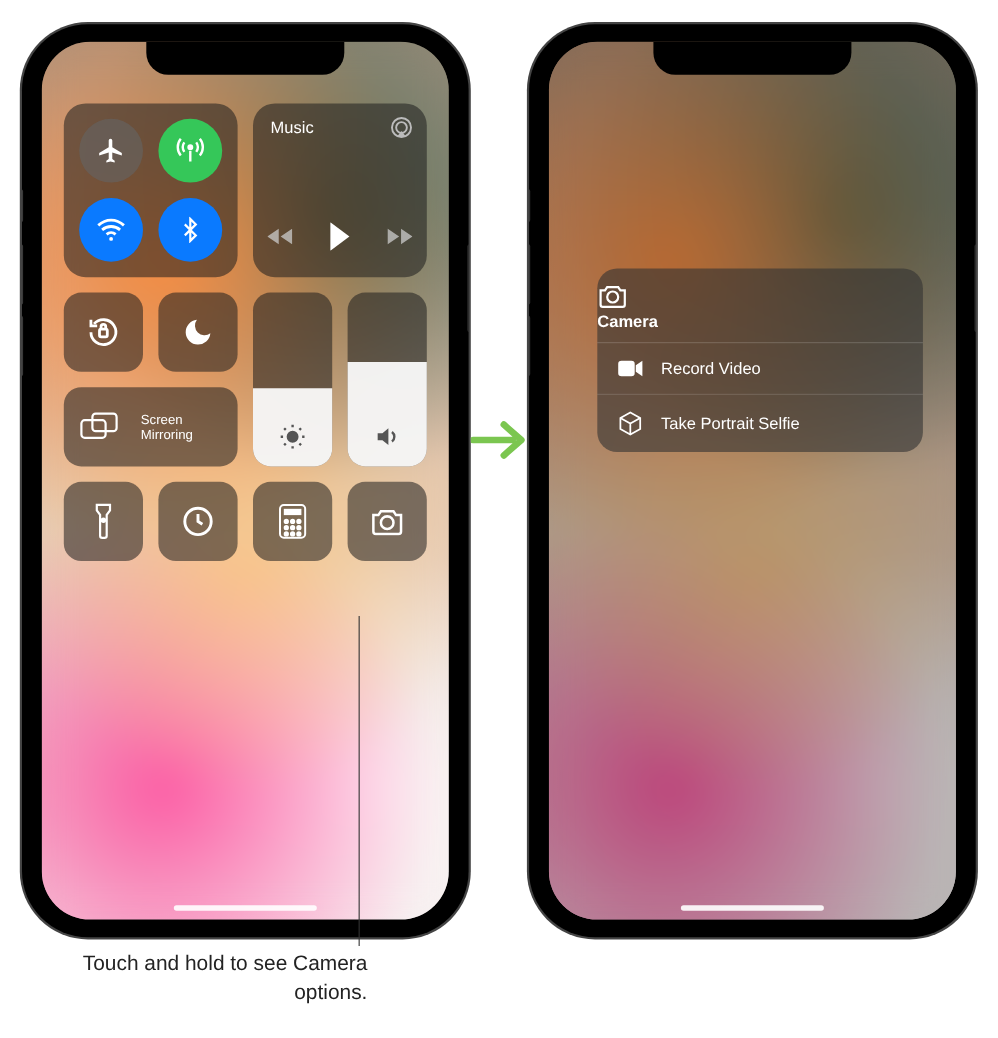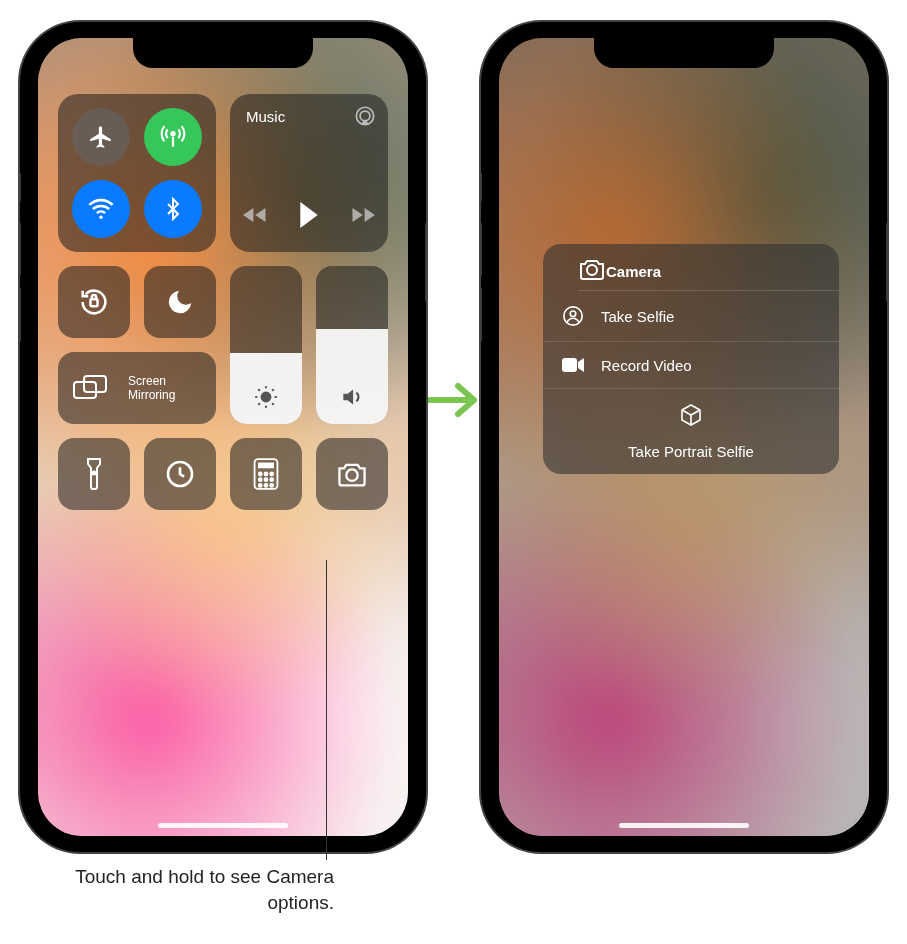--- a/index.html
+++ b/index.html
@@ -146,33 +146,32 @@
   .popover {
     position:absolute;
     left:44px; top:206px;
     width: 296px;
     background: rgba(50,50,50,0.6);
     border-radius: 18px;
     color:#fff;
     z-index:30;
   }
   .popover-header {
-    display:flex; flex-direction:row; align-items:center;
+    display:flex; flex-direction:column; 
     padding: 14px 0 10px;
     border-bottom: 1px solid rgba(255,255,255,0.15);
-    margin-left: 35px;
   }
   .popover-header .title { font-size:15px; font-weight:600; margin-top:4px;}
   .popover-row {
     display:flex; align-items:center; gap:16px;
     padding: 14px 18px;
     border-bottom: 1px solid rgba(255,255,255,0.12);
     font-size:15px;
   }
-  .popover-row:last-child { border-bottom:none;flex-direction:column; }
+  .popover-row:last-child { border-bottom:none; }
   .popover-row .ricon { width:24px; display:flex; justify-content:center;}
 
   
   .arrow {
     position:absolute;
     left: 428px; top: 380px;
     color: #7bc650;
   }
 
   
@@ -426,30 +425,20 @@
             <svg width="28" height="22" viewBox="0 0 28 22" fill="none" stroke="#fff" stroke-width="2">
                 <path d="M3 6h4l2-3h10l2 3h4v13a2 2 0 0 1-2 2H5a2 2 0 0 1-2-2z"></path>
                 <circle cx="14" cy="12" r="5"></circle>
               </svg>
           </span>
           <div class="title">Camera</div>
         </div>
 
         <div class="popover-row">
           <span class="ricon">
-            <svg width="22" height="22" viewBox="0 0 24 24" fill="none" stroke="#fff" stroke-width="1.8">
-                <circle cx="12" cy="12" r="10"></circle>
-                <circle cx="12" cy="9.5" r="3"></circle>
-                <path d="M5.5 19c1.5-3 4-4.5 6.5-4.5s5 1.5 6.5 4.5"></path>
-              </svg>
-          </span>
-          <span>Take Selfie</span>
-        </div>
-        <div class="popover-row">
-          <span class="ricon">
             <svg width="24" height="18" viewBox="0 0 24 18" fill="#fff">
                 <rect x="1" y="2" width="15" height="14" rx="3"></rect>
                 <path d="M17 6l6-4v14l-6-4z"></path>
               </svg>
           </span>
           <span>Record Video</span>
         </div>
         <div class="popover-row">
           <span class="ricon">
             <svg width="22" height="24" viewBox="0 0 22 24" fill="none" stroke="#fff" stroke-width="1.6">

